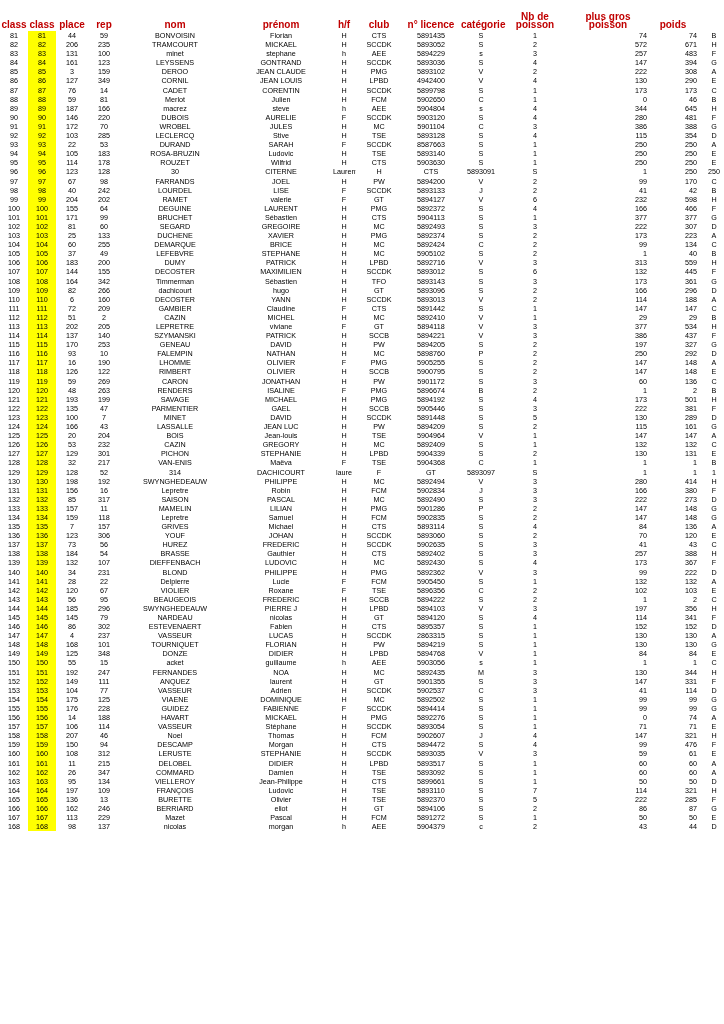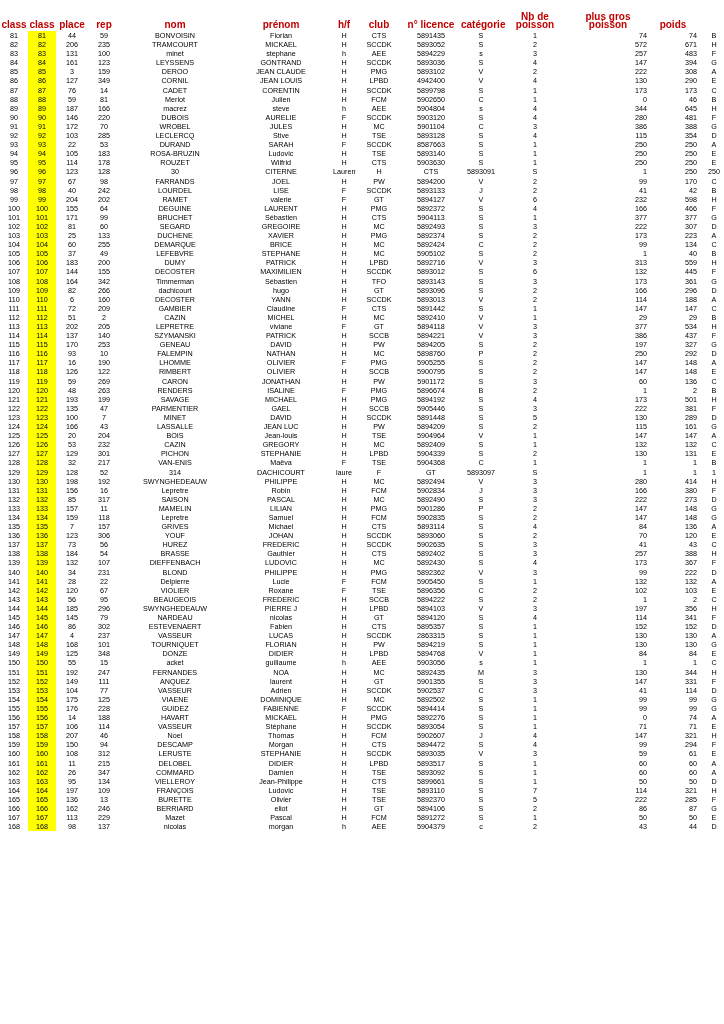--- a/index.html
+++ b/index.html
@@ -1330,21 +1330,21 @@
         <td class="c-place">150</td>
         <td class="c-rep">94</td>
         <td class="c-nom">DESCAMP</td>
         <td class="c-prenom">Morgan</td>
         <td class="c-hf">H</td>
         <td class="c-club">CTS</td>
         <td class="c-licence">5894472</td>
         <td class="c-categorie">S</td>
         <td class="c-nbpoisson">4</td>
         <td class="c-grospoisson">99</td>
-        <td class="c-poids">294</td>
+        <td class="c-poids">476</td>
         <td class="c-last">F</td>
       </tr>
       <tr>
         <td class="c-class1">160</td>
         <td class="c-class2">160</td>
         <td class="c-place">108</td>
         <td class="c-rep">312</td>
         <td class="c-nom">LERUSTE</td>
         <td class="c-prenom">STEPHANIE</td>
         <td class="c-hf">H</td>

